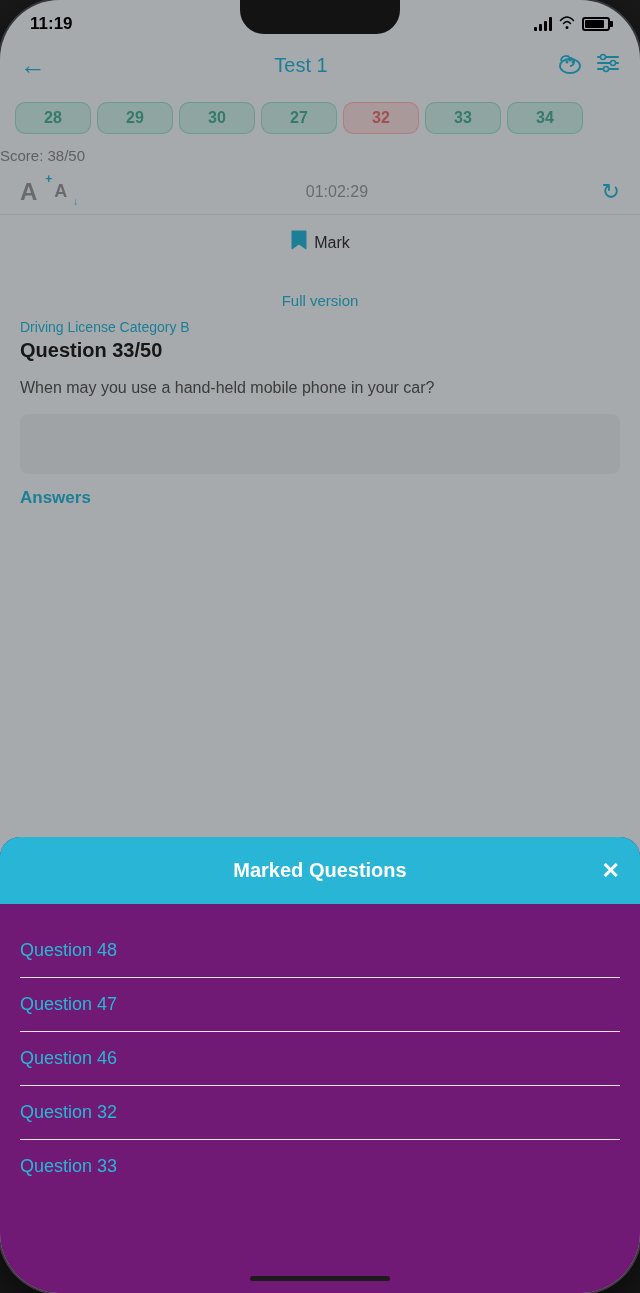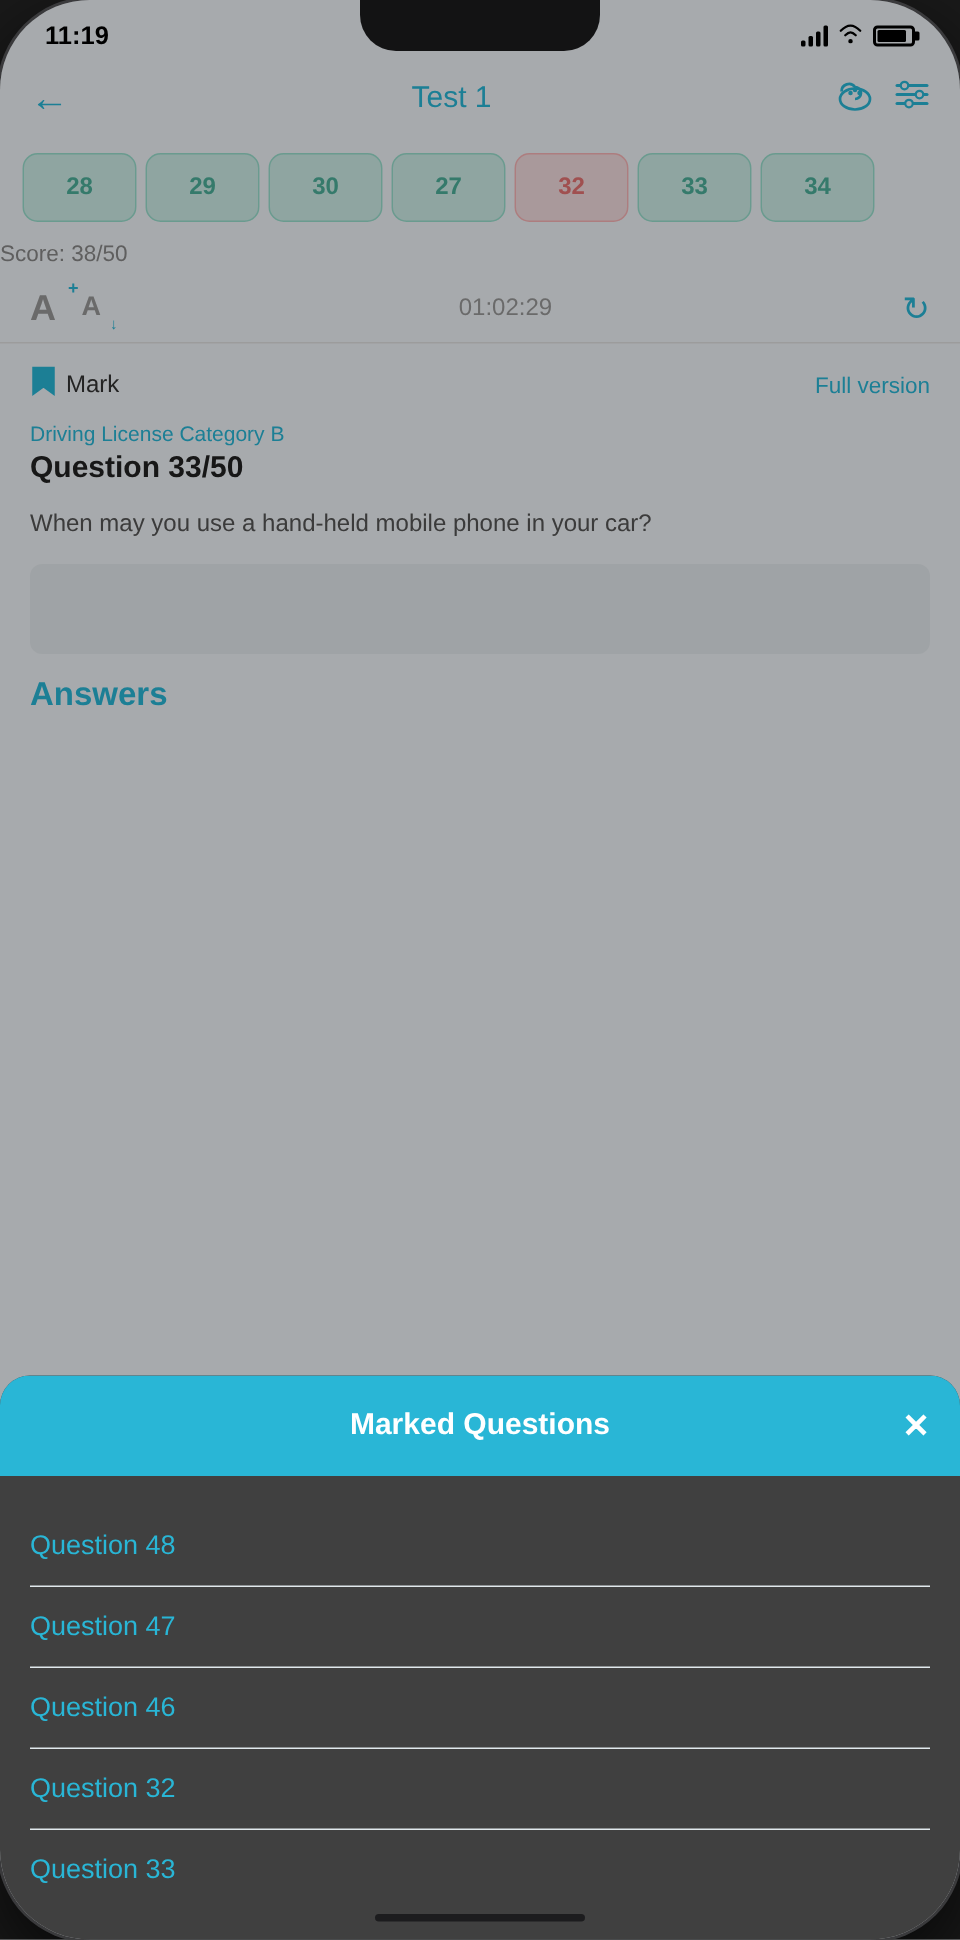--- a/index.html
+++ b/index.html
@@ -148,21 +148,21 @@
     
     .question-numbers {
       display: flex;
       gap: 0;
       padding: 6px 12px;
       overflow: hidden;
     }
 
     .q-num {
       width: 76px;
-      height: 46px;
+      height: 32px;
       border-radius: 10px;
       display: flex;
       align-items: center;
       justify-content: center;
       font-size: 16px;
       font-weight: 600;
       margin: 3px;
       flex-shrink: 0;
     }
 
@@ -251,38 +251,40 @@
     
     .question-area {
       padding: 14px 20px;
     }
 
     .mark-row {
       display: flex;
       justify-content: space-between;
       align-items: center;
       margin-bottom: 10px;
+      flex-direction: column;
     }
 
     .mark-btn {
       display: flex;
       align-items: center;
       gap: 6px;
       color: #333;
       font-size: 16px;
     }
 
     .bookmark-icon {
       color: #29b6d6;
       font-size: 20px;
     }
 
     .full-version {
       color: #29b6d6;
       font-size: 15px;
+      margin-top: 36px;
     }
 
     .category-label {
       color: #29b6d6;
       font-size: 14px;
       margin-bottom: 4px;
     }
 
     .question-title {
       font-size: 20px;
@@ -297,39 +299,40 @@
       line-height: 1.5;
     }
 
     
     .answers-section {
       padding: 14px 20px 8px 20px;
     }
 
     .answers-label {
       color: #29b6d6;
-      font-size: 22px;
+      font-size: 17px;
       font-weight: 600;
     }
 
     
     .modal-overlay {
       position: absolute;
       top: 0; left: 0; right: 0; bottom: 0;
       background: rgba(0,0,0,0.3);
       z-index: 200;
       display: flex;
       flex-direction: column;
       justify-content: flex-end;
     }
 
     .modal-panel {
-      background: #404040;
+      background: #701a75;
       border-radius: 20px 20px 0 0;
       overflow: hidden;
+      padding-bottom: 80px;
     }
 
     .modal-header {
       background: #29b6d6;
       display: flex;
       align-items: center;
       justify-content: center;
       padding: 22px 20px;
       position: relative;
     }

